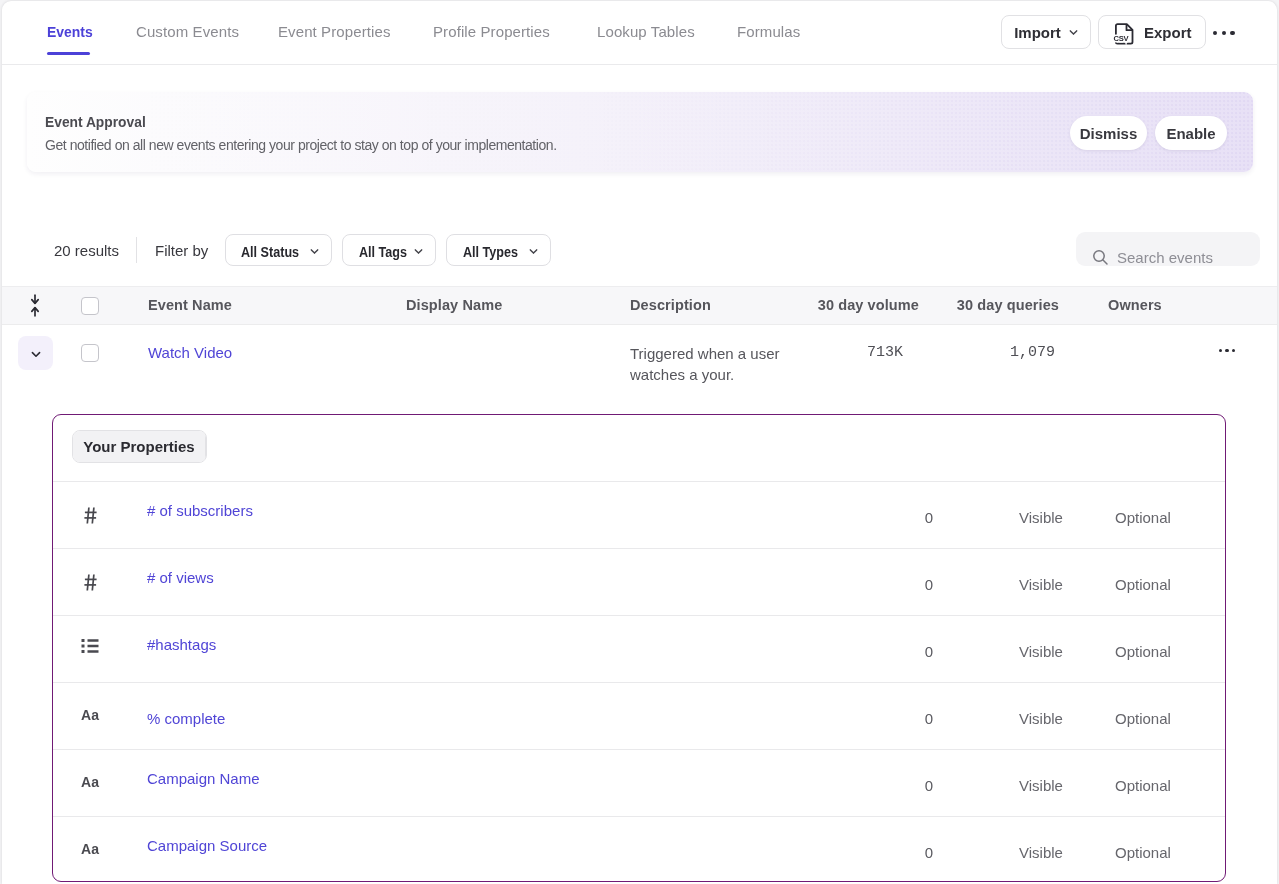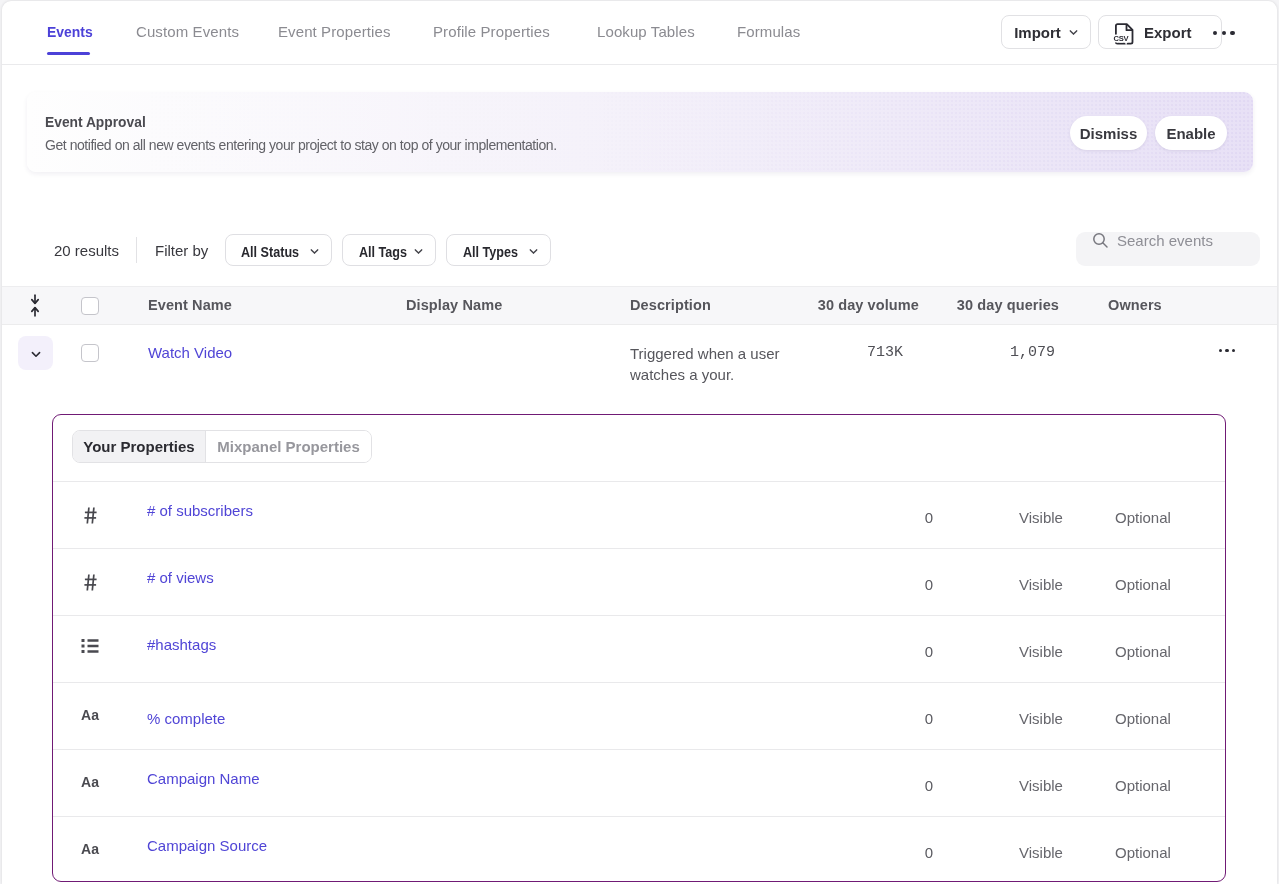--- a/index.html
+++ b/index.html
@@ -30,21 +30,21 @@
   .banner h3 { font-size:15px; color:#4b4b51; font-weight:bold; position:absolute; left:18px; top:21px; transform:scaleX(0.92); transform-origin:left; }
   .banner p { font-size:14px; letter-spacing:-0.45px; color:#626268; position:absolute; left:18px; top:45px; }
   .wbtn { position:absolute; background:#fff; border-radius:17px; height:34px; top:24px; display:flex; align-items:center; justify-content:center; font-size:15px; font-weight:bold; color:#39393f; box-shadow:0 1px 3px rgba(50,40,100,0.10); }
   
   .ftext { top:242px; font-size:15px; color:#38383e; }
   .vdiv { left:136px; top:237px; width:1px; height:26px; background:#e2e2e5; }
   .pill { top:234px; height:32px; border:1px solid #dfdfe3; border-radius:8px; font-size:15px; font-weight:bold; color:#2f2f35; }
   .pill b { position:absolute; top:8px; font-weight:bold; color:#28282e; transform:scaleX(0.84); transform-origin:left; white-space:nowrap; }
   .pill svg { position:absolute; right:12px; top:12px; }
   .chev { display:inline-block; width:9px; height:9px; }
-  .search { left:1076px; top:232px; width:184px; height:34px; background:#f4f4f6; border-radius:9px; display:flex; align-items:flex-start; }
+  .search { left:1076px; top:232px; width:184px; height:34px; background:#f4f4f6; border-radius:9px; display:flex; align-items:flex-end; }
   .search span { color:#8e8e95; font-size:15px; }
   
   .thead { left:2px; top:286px; width:1275px; height:39px; background:#f7f7f9; border-top:1px solid #ededef; border-bottom:1px solid #ececed; }
   .hlabel { top:297px; font-size:14.5px; font-weight:bold; color:#56565c; letter-spacing:.1px; }
   .checkbox { width:18px; height:18px; border:1.5px solid #c5c5cb; border-radius:4px; background:#fff; }
   
   .expander { left:18px; top:336px; width:35px; height:34px; background:#f3f0fb; border-radius:8px; display:flex; align-items:center; justify-content:center; }
   .link { color:#5045d6; font-size:15px; }
   .mono { font-family:"Liberation Mono", monospace; font-size:15px; color:#4f4f55; }
   
@@ -70,21 +70,21 @@
   <div class="abs tab" style="left:597px;">Lookup Tables</div>
   <div class="abs tab" style="left:737px;">Formulas</div>
   <div class="abs underline"></div>
   <div class="abs tabborder"></div>
 
   <div class="abs btn" style="left:1001px; top:15px; width:90px; height:34px; gap:8px;">Import
     <svg class="chev" viewBox="0 0 10 10">
       <path d="M1.5 3.2 L5 6.8 L8.5 3.2" fill="none" stroke="#44444b" stroke-width="1.6" stroke-linecap="round" stroke-linejoin="round"></path>
     </svg>
   </div>
-  <div class="abs btn" style="left:1098px; top:15px; width:124px; height:34px;">
+  <div class="abs btn" style="left:1098px; top:15px; width:108px; height:34px;">
     <svg class="abs" style="left:12px; top:6px;" width="26" height="24" viewBox="0 0 26 24">
       <path d="M6.5 2.2 h9.3 l5.7 5.7 v12.2 a1.6 1.6 0 0 1 -1.6 1.6 h-13.4 a1.6 1.6 0 0 1 -1.6 -1.6 v-16.3 a1.6 1.6 0 0 1 1.6 -1.6 z" fill="none" stroke="#2b2b33" stroke-width="1.8" stroke-linejoin="round"></path>
       <path d="M15.5 2.2 v6 h6" fill="none" stroke="#2b2b33" stroke-width="1.8" stroke-linejoin="round"></path>
       <text x="2.6" y="19.2" font-family="Liberation Sans" font-size="7.6" font-weight="bold" letter-spacing="-0.3" fill="#2b2b33" stroke="#ffffff" stroke-width="3" paint-order="stroke">CSV</text>
     </svg>
     <span class="abs" style="left:45px; top:8px;">Export</span>
   </div>
   <div class="abs dots" style="left:1213px; top:31px;">
     <i></i>
     <i></i>
@@ -157,21 +157,20 @@
   <div class="abs mono" style="right:224px; top:344px;">1,079</div>
   <div class="abs dots" style="left:1219px; top:349px; gap:3.1px;">
     <i style="width:3.4px;height:3.4px;"></i>
     <i style="width:3.4px;height:3.4px;"></i>
     <i style="width:3.4px;height:3.4px;"></i>
   </div>
 
   <div class="abs panel">
     <div class="seg">
       <div class="s1">Your Properties</div>
-      <div class="s2">Mixpanel Properties</div>
     </div>
     <div class="prow" style="top:66px; height:67px;">
       <svg class="picon" style="left:31px; top:25px; width:13px; height:17px;" width="13" height="17" viewBox="0 0 13 17">
         <g stroke="#47474d" stroke-width="1.7" fill="none">
           <path d="M4.9 0.5 L3.3 16.5"></path>
           <path d="M9.9 0.5 L8.3 16.5"></path>
           <path d="M0.9 5.4 H12.6"></path>
           <path d="M0.4 10.9 H12.1"></path>
         </g>
       </svg>

